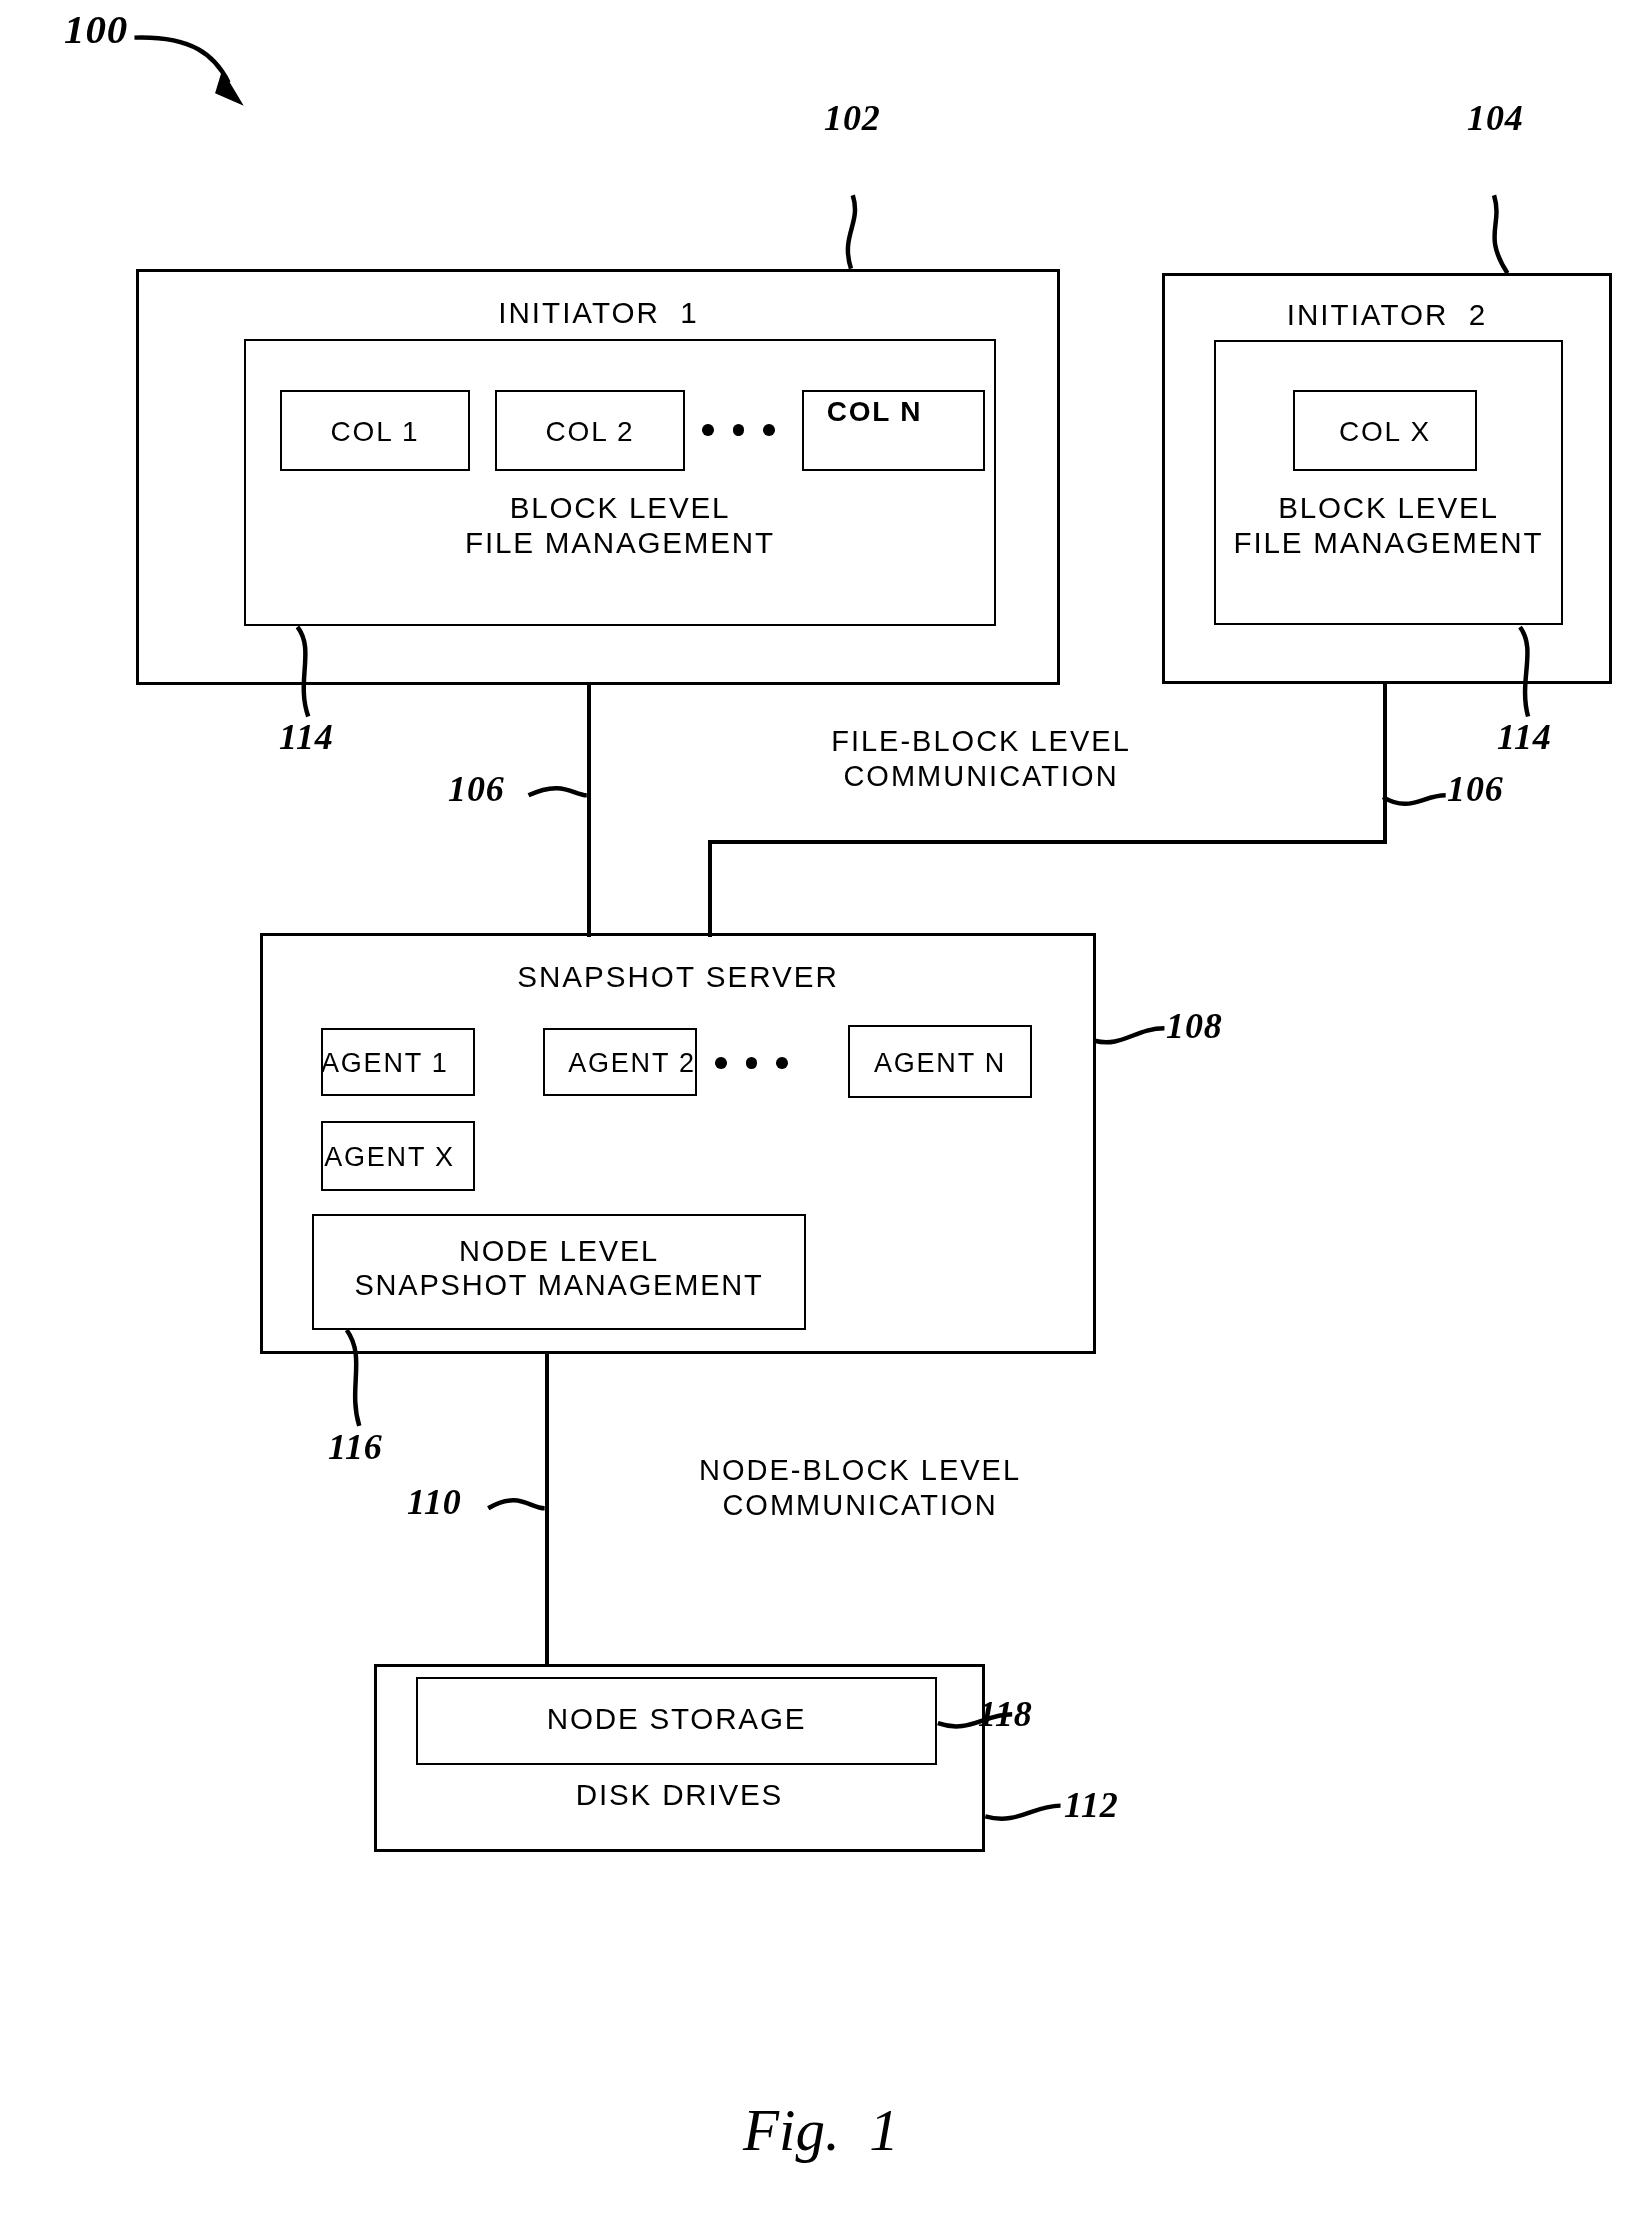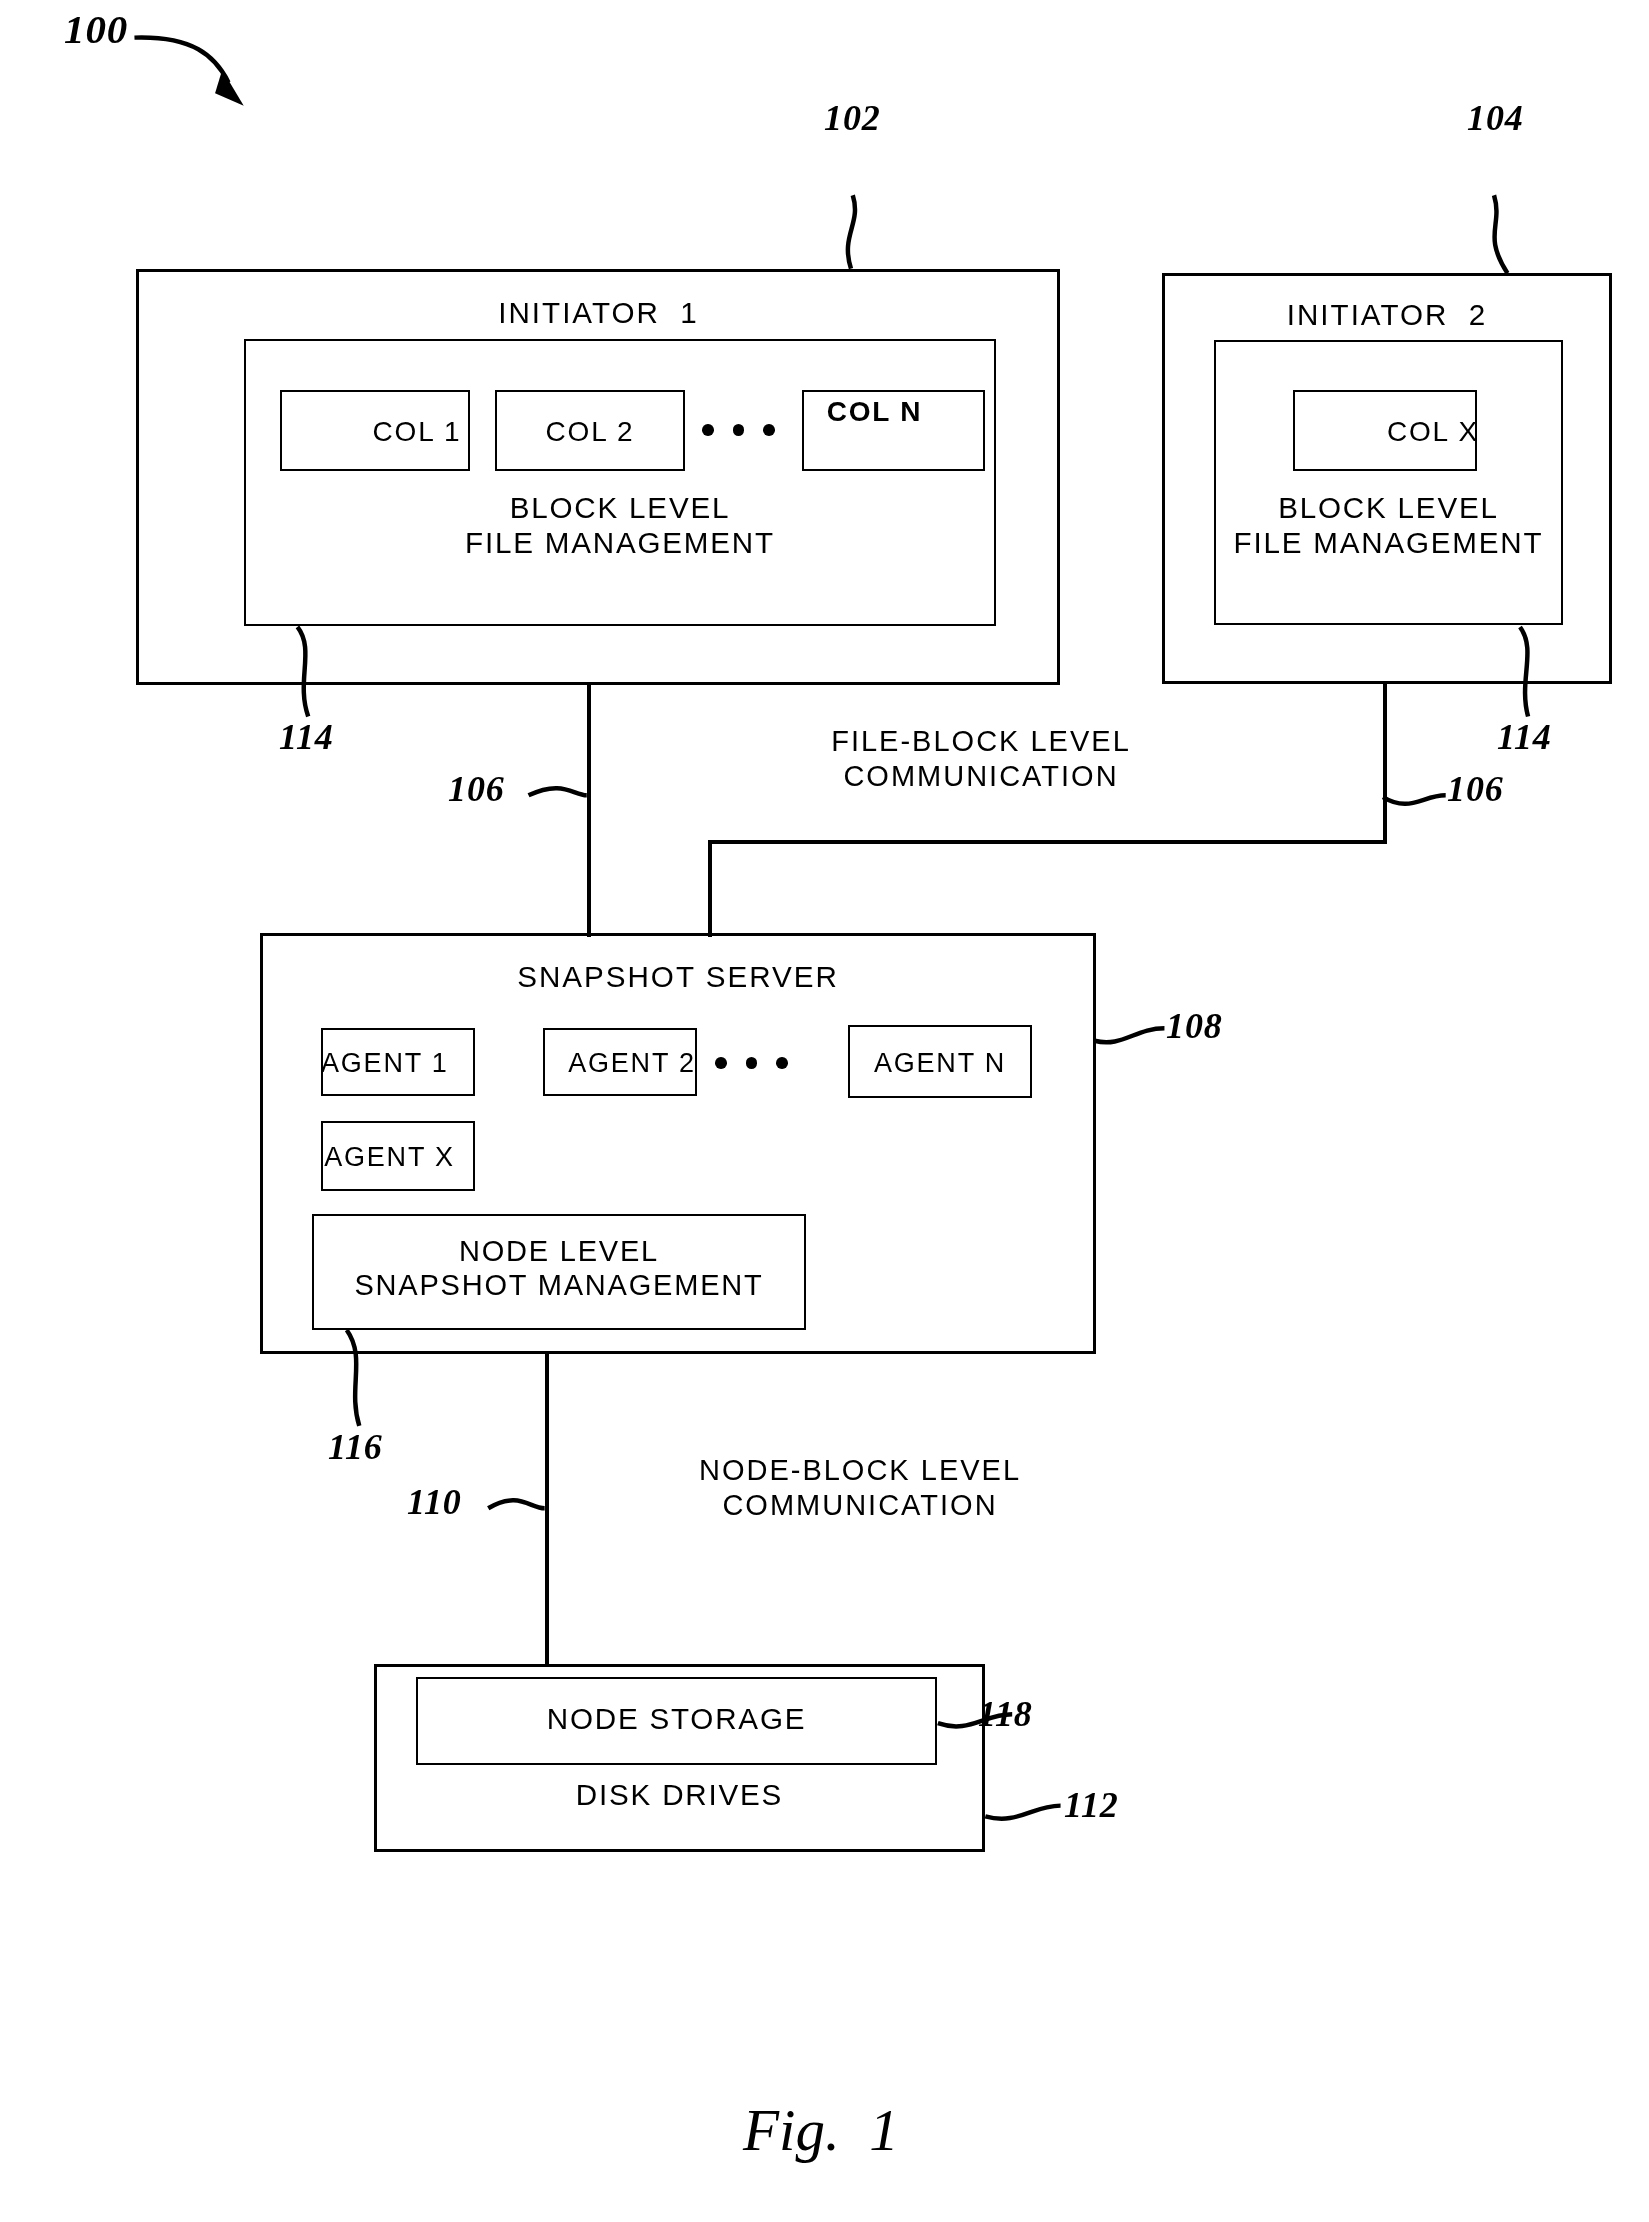--- a/index.html
+++ b/index.html
@@ -146,21 +146,21 @@
 
   <div class="ref" style="left:824px; top:97px;">102</div>
 
   <div class="box" style="left:136px; top:269px; width:924px; height:416px;"></div>
 
   <div class="blk-title" style="left:136px; top:296px; width:925px;">INITIATOR  1</div>
 
   <div class="box-thin" style="left:244px; top:339px; width:752px; height:287px;"></div>
 
   <div class="box-thin" style="left:280px; top:390px; width:190px; height:81px;"></div>
-  <div class="small-label" style="left:280px; top:415px; width:190px;padding-left:42px;">COL 1</div>
+  <div class="small-label" style="left:280px; top:415px; width:190px;">COL 1</div>
 
   <div class="box-thin" style="left:495px; top:390px; width:190px; height:81px;"></div>
   <div class="small-label" style="left:495px; top:415px; width:190px;">COL 2</div>
 
   <div class="dots" style="left:702px; top:424px;">
       <i></i>
       <i></i>
       <i></i>
     </div>
 
@@ -174,21 +174,21 @@
 
   <div class="ref" style="left:1467px; top:97px;">104</div>
 
   <div class="box" style="left:1162px; top:273px; width:450px; height:411px;"></div>
 
   <div class="blk-title" style="left:1162px; top:298px; width:450px;">INITIATOR  2</div>
 
   <div class="box-thin" style="left:1214px; top:340px; width:349px; height:285px;"></div>
 
   <div class="box-thin" style="left:1293px; top:390px; width:184px; height:81px;"></div>
-  <div class="small-label" style="left:1293px; top:415px; width:184px;padding-left:48px;">COL X</div>
+  <div class="small-label" style="left:1293px; top:415px; width:184px;">COL X</div>
 
   <div class="small-label" style="left:1214px; top:491px; width:349px; font-size:29.6px;">BLOCK LEVEL
 FILE MANAGEMENT</div>
 
   <div class="ref" style="left:1497px; top:716px;">114</div>
 
   <div class="vline" style="left:587px; top:684px; height:253px;"></div>
 
   <div class="vline" style="left:1383px; top:684px; height:159px;"></div>
 

